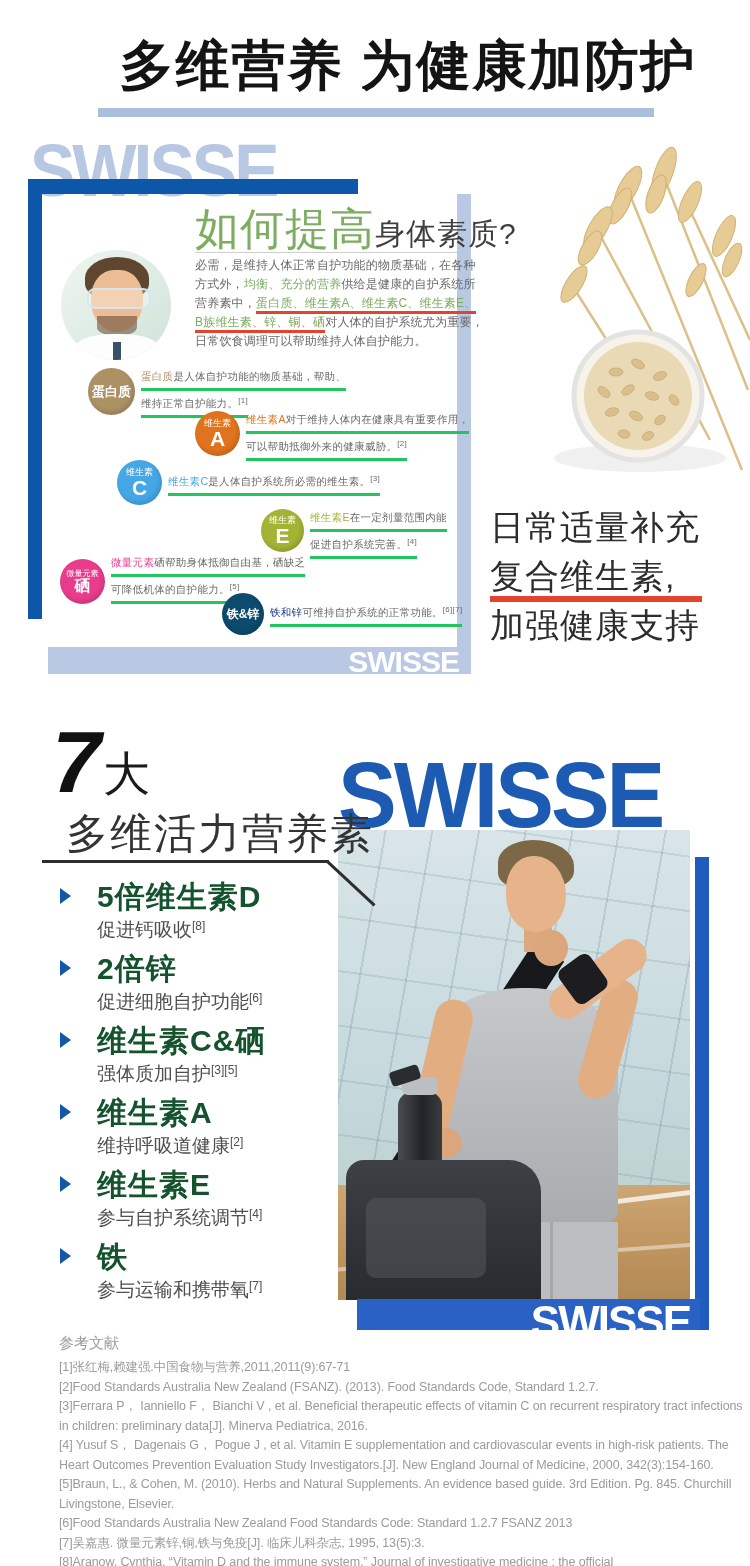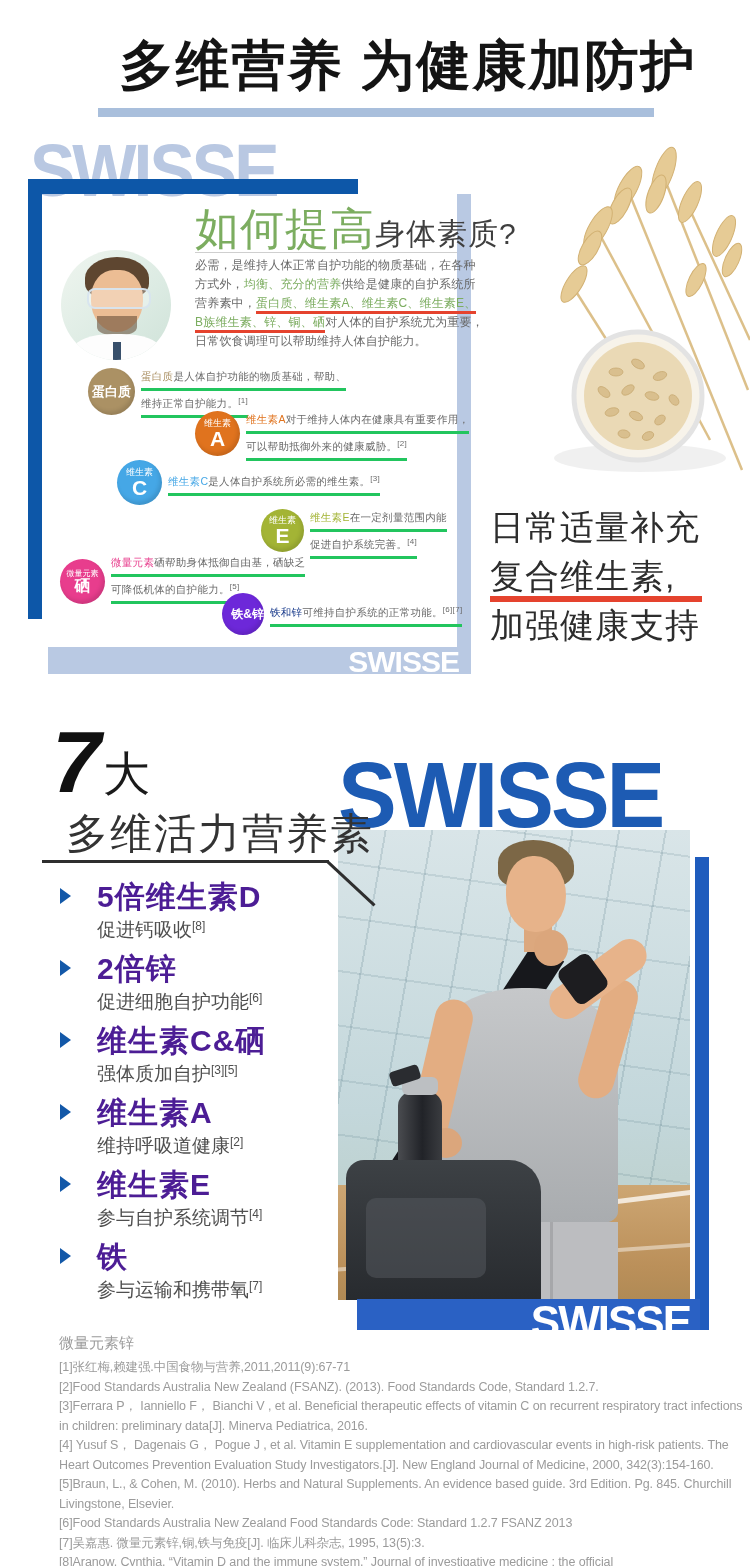--- a/index.html
+++ b/index.html
@@ -76,21 +76,21 @@
   .big7 .da{font-size:47px;color:#1a1a1a;line-height:56px;margin-left:2px;}
   .benefits-title{position:absolute;left:66px;top:806px;font-size:42px;color:#333;letter-spacing:2px;z-index:3;}
   .rule-h{position:absolute;left:42px;top:860px;width:287px;height:2.5px;background:#2e2e2e;z-index:3;}
   .rule-d{position:absolute;left:328px;top:860px;width:65px;height:2.5px;background:#2e2e2e;
           transform:rotate(43deg);transform-origin:left top;z-index:3;}
 
   .benefits{position:absolute;left:60px;top:880px;z-index:3;}
   .b-item{display:flex;gap:26px;margin-bottom:10px;}
   .b-tri{flex:none;width:0;height:0;margin-top:8px;
          border-left:11px solid #1358a8;border-top:8px solid transparent;border-bottom:8px solid transparent;}
-  .b-title{font-size:30px;font-weight:700;color:#4c1d95;letter-spacing:1px;line-height:34px;white-space:nowrap;}
+  .b-title{font-size:30px;font-weight:700;color:#14532d;letter-spacing:1px;line-height:34px;white-space:nowrap;}
   .b-sub{font-size:19px;color:#4f4f4f;line-height:25px;white-space:nowrap;}
   .b-sub sup{font-size:12px;vertical-align:6px;}
 
   
   .hero-swisse{position:absolute;left:338px;top:742px;font-size:88px;font-weight:800;color:#1d5bb3;
                letter-spacing:-3px;transform:scaleY(1.05);transform-origin:left top;z-index:1;white-space:nowrap;}
   .photo{position:absolute;left:338px;top:830px;width:352px;height:470px;overflow:hidden;z-index:2;
          background:linear-gradient(180deg,#d9e5e8 0%,#c3d7db 60%,#bfd3d2 74%,#bfd3d2 100%);}
   .photo-net{position:absolute;left:0;top:0;right:0;height:360px;
       background:repeating-linear-gradient(100deg, rgba(55,95,110,.16) 0 2px, transparent 2px 46px),
@@ -205,21 +205,21 @@
         <div class="nu-badge" style="background: rgb(232, 61, 141);">
           <div class="nu-badge-top">微量元素</div>
           <div class="nu-badge-main">硒</div>
         </div>
         <div class="nu-text">
           <div class="nu-line"><span class="nu-kw" style="color:#e83d8d">微量元素</span>硒帮助身体抵御自由基，硒缺乏</div>
           <div class="nu-line">可降低机体的自护能力。<sup>[5]</sup></div>
         </div>
       </div>
       <div class="nu nu-iron-zinc">
-        <div class="nu-badge" style="background: #6d28d9; align-items: flex-end;">
+        <div class="nu-badge" style="background: #0c4a6e;">
           <div class="nu-badge-main">铁&amp;锌</div>
         </div>
         <div class="nu-text">
           <div class="nu-line"><span class="nu-kw" style="color:#1b3c8c">铁和锌</span>可维持自护系统的正常功能。<sup>[6]</sup><sup>[7]</sup></div>
         </div>
       </div>
     </div>
 
   <div class="card-bottom-bar">
     <span class="bar-swisse">SWISSE</span>
@@ -346,21 +346,21 @@
     <div class="m-bag"></div>
     <div class="m-bag-pocket"></div>
   </div>
 
   <div class="hero-bar-right"></div>
   <div class="hero-bar-bottom">
     <span class="hero-bar-swisse">SWISSE</span>
   </div>
 
   <div class="refs">
-    <div class="refs-title">微量元素锌</div>
+    <div class="refs-title">参考文献</div>
     <div id="ref-lines">
         <div class="ref-line">[1]张红梅,赖建强.中国食物与营养,2011,2011(9):67-71</div>
         <div class="ref-line">[2]Food Standards Australia New Zealand (FSANZ). (2013). Food Standards Code, Standard 1.2.7.</div>
         <div class="ref-line">[3]Ferrara P， Ianniello F， Bianchi V , et al. Beneficial therapeutic effects of vitamin C on recurrent respiratory tract infections in children: preliminary data[J]. Minerva Pediatrica, 2016.</div>
         <div class="ref-line">[4] Yusuf S， Dagenais G， Pogue J , et al. Vitamin E supplementation and cardiovascular events in high-risk patients. The Heart Outcomes Prevention Evaluation Study Investigators.[J]. New England Journal of Medicine, 2000, 342(3):154-160.</div>
         <div class="ref-line">[5]Braun, L., &amp; Cohen, M. (2010). Herbs and Natural Supplements. An evidence based guide. 3rd Edition. Pg. 845. Churchill Livingstone, Elsevier.</div>
         <div class="ref-line">[6]Food Standards Australia New Zealand Food Standards Code: Standard 1.2.7 FSANZ 2013</div>
         <div class="ref-line">[7]吴嘉惠. 微量元素锌,铜,铁与免疫[J]. 临床儿科杂志, 1995, 13(5):3.</div>
         <div class="ref-line">[8]Aranow, Cynthia. “Vitamin D and the immune system.” Journal of investigative medicine : the official</div>
       </div>

